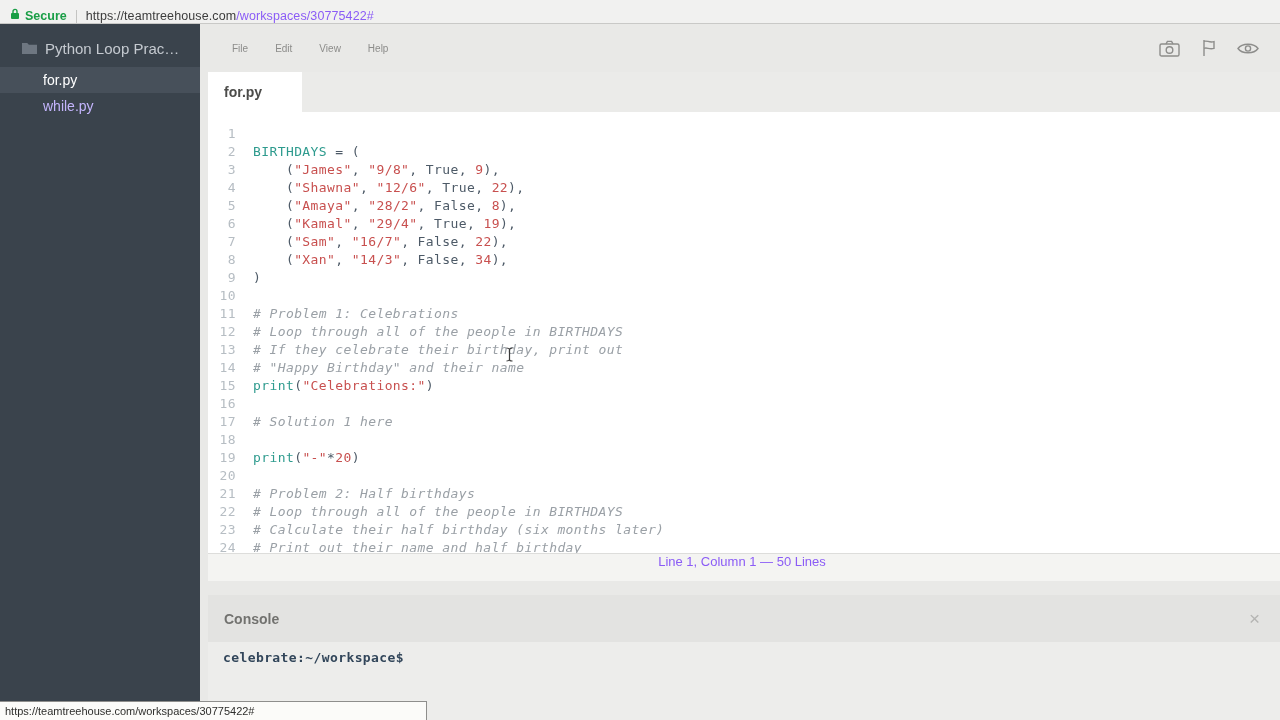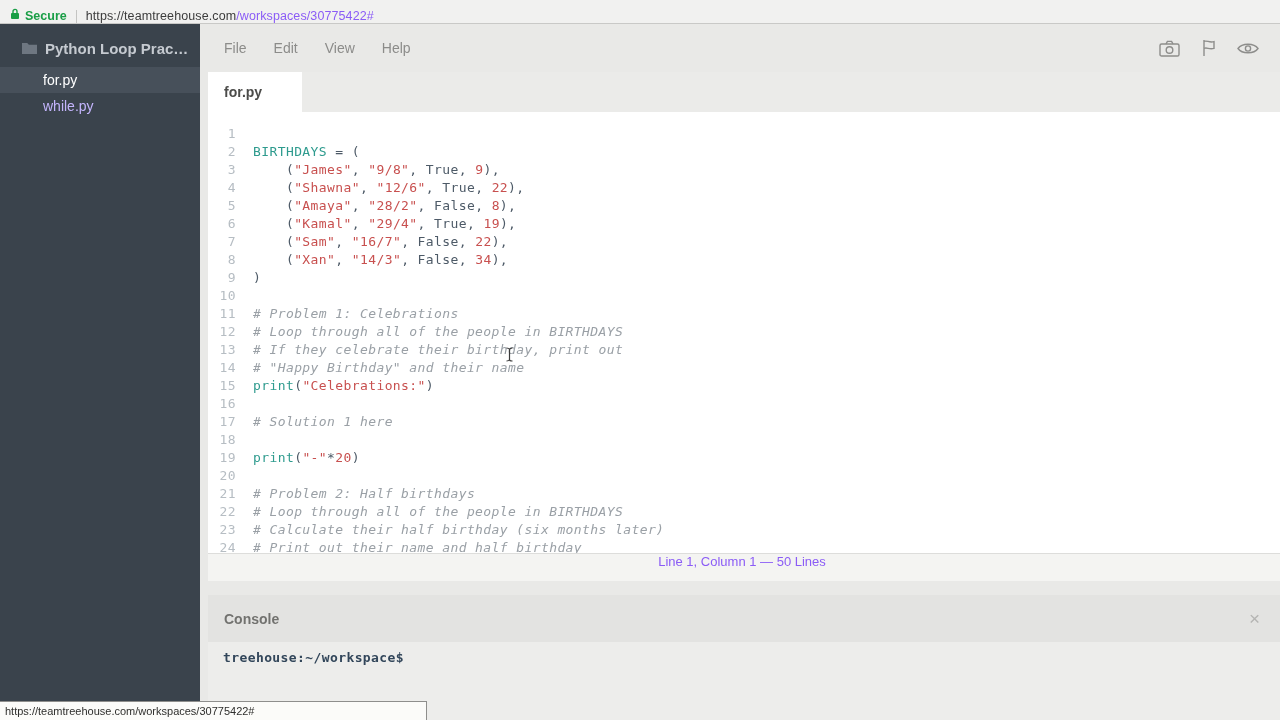--- a/index.html
+++ b/index.html
@@ -18,30 +18,30 @@
   }
   .secure-badge{ display:flex; align-items:center; gap:5px; color:#1a9e46; font-weight:bold; }
   .chrome-sep{ width:1px; height:13px; background:#c4c4c2; margin:0 9px; }
   .url-text{ color:#3c3c3c; letter-spacing:.1px; }
   .url-text .path{ color:#8b5cf6; }
 
   
   .sidebar{ position:absolute; top:24px; left:0; width:200px; bottom:0; background:#3a434c; }
   .project-row{
     display:flex; align-items:center; gap:8px; padding:16px 8px 10px 22px;
-    color:#c5cad0; font-size:15px; font-weight:bold; white-space:nowrap; overflow:hidden;
+    color:#c5cad0; font-size:15px; font-weight:normal; white-space:nowrap; overflow:hidden;
   }
   .file-row{ padding:5px 8px 5px 43px; color:#c4b5fd; font-size:14px; cursor:pointer; }
   .file-row.active{ background:#47505a; color:#ffffff; }
 
   
   .menubar{
-    position:absolute; top:24px; left:196px; right:0; height:48px;
+    position:absolute; top:24px; left:204px; right:0; height:48px;
     display:flex; align-items:center; padding:0 21px 0 28px;
-    color:#8c8c8a; font-size:14px;
+    color:#8c8c8a; font-size:10px;
   }
   .menu-item{ margin-right:27px; cursor:pointer; }
   .menu-icons{ margin-left:auto; display:flex; align-items:center; gap:21px; }
   .menu-icons .ic{ display:flex; align-items:center; cursor:pointer; }
 
   
   .tabbar{ position:absolute; top:72px; left:208px; right:0; height:40px; background:#ebebe9; display:flex; }
   .tab{
     width:94px; height:40px; background:#ffffff;
     display:flex; align-items:center; padding-left:16px;
@@ -198,21 +198,21 @@
     <span class="spaces-label">Spaces</span>
     <span>2</span>
   </span>
 </div>
 
 <div class="console-header">
   <span>Console</span>
   <span class="console-close">×</span>
 </div>
 <div class="console-body">
-  <span>treehouse:~/workspace$</span>
+  <span>celebrate:~/workspace$</span>
 </div>
 
 <div class="url-tooltip">https://teamtreehouse.com/workspaces/30775422#</div>
 
 <span class="ibeam">
   <svg width="9" height="15" viewBox="0 0 9 15" fill="none" stroke="#3a3a3a" stroke-width="1.2">
       <path d="M1.5 1 C3 1,4.5 1.6,4.5 2.6 C4.5 1.6,6 1,7.5 1 M4.5 2 V13 M1.5 14 C3 14,4.5 13.4,4.5 12.4 C4.5 13.4,6 14,7.5 14"></path>
     </svg>
 </span>
 

